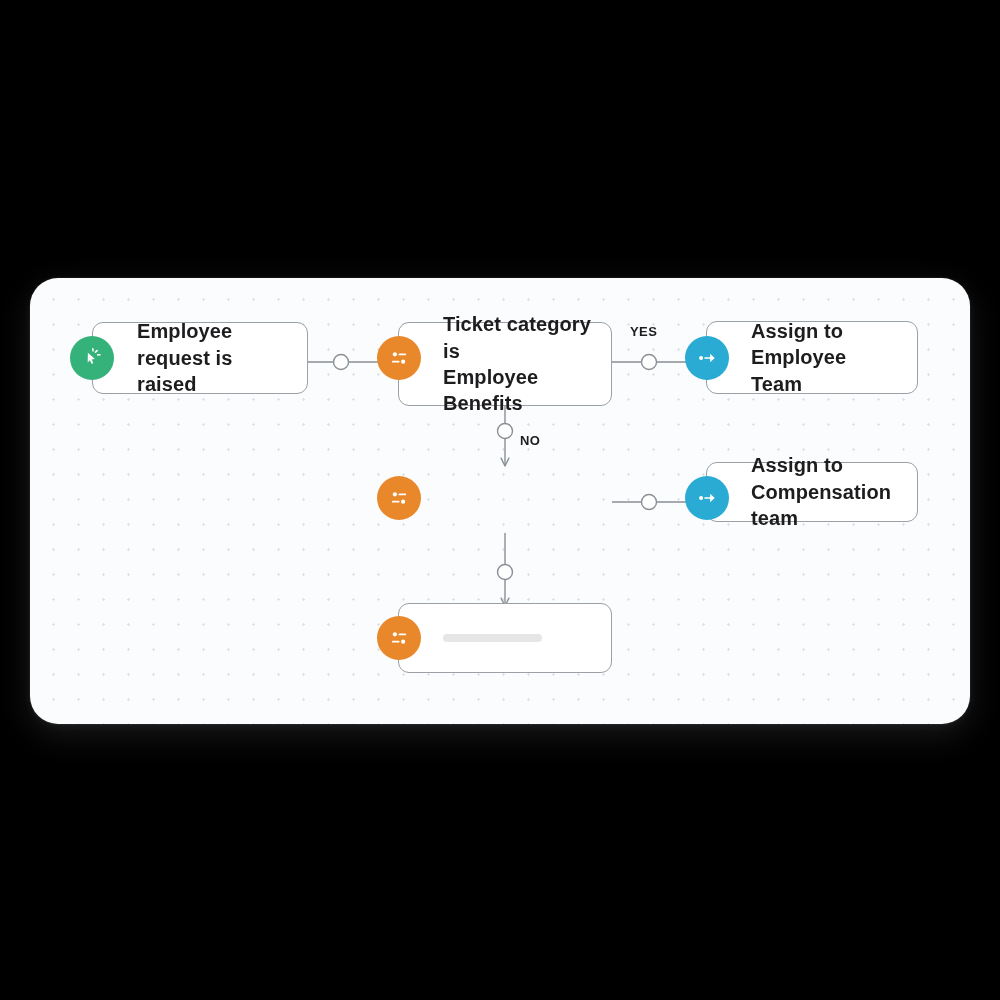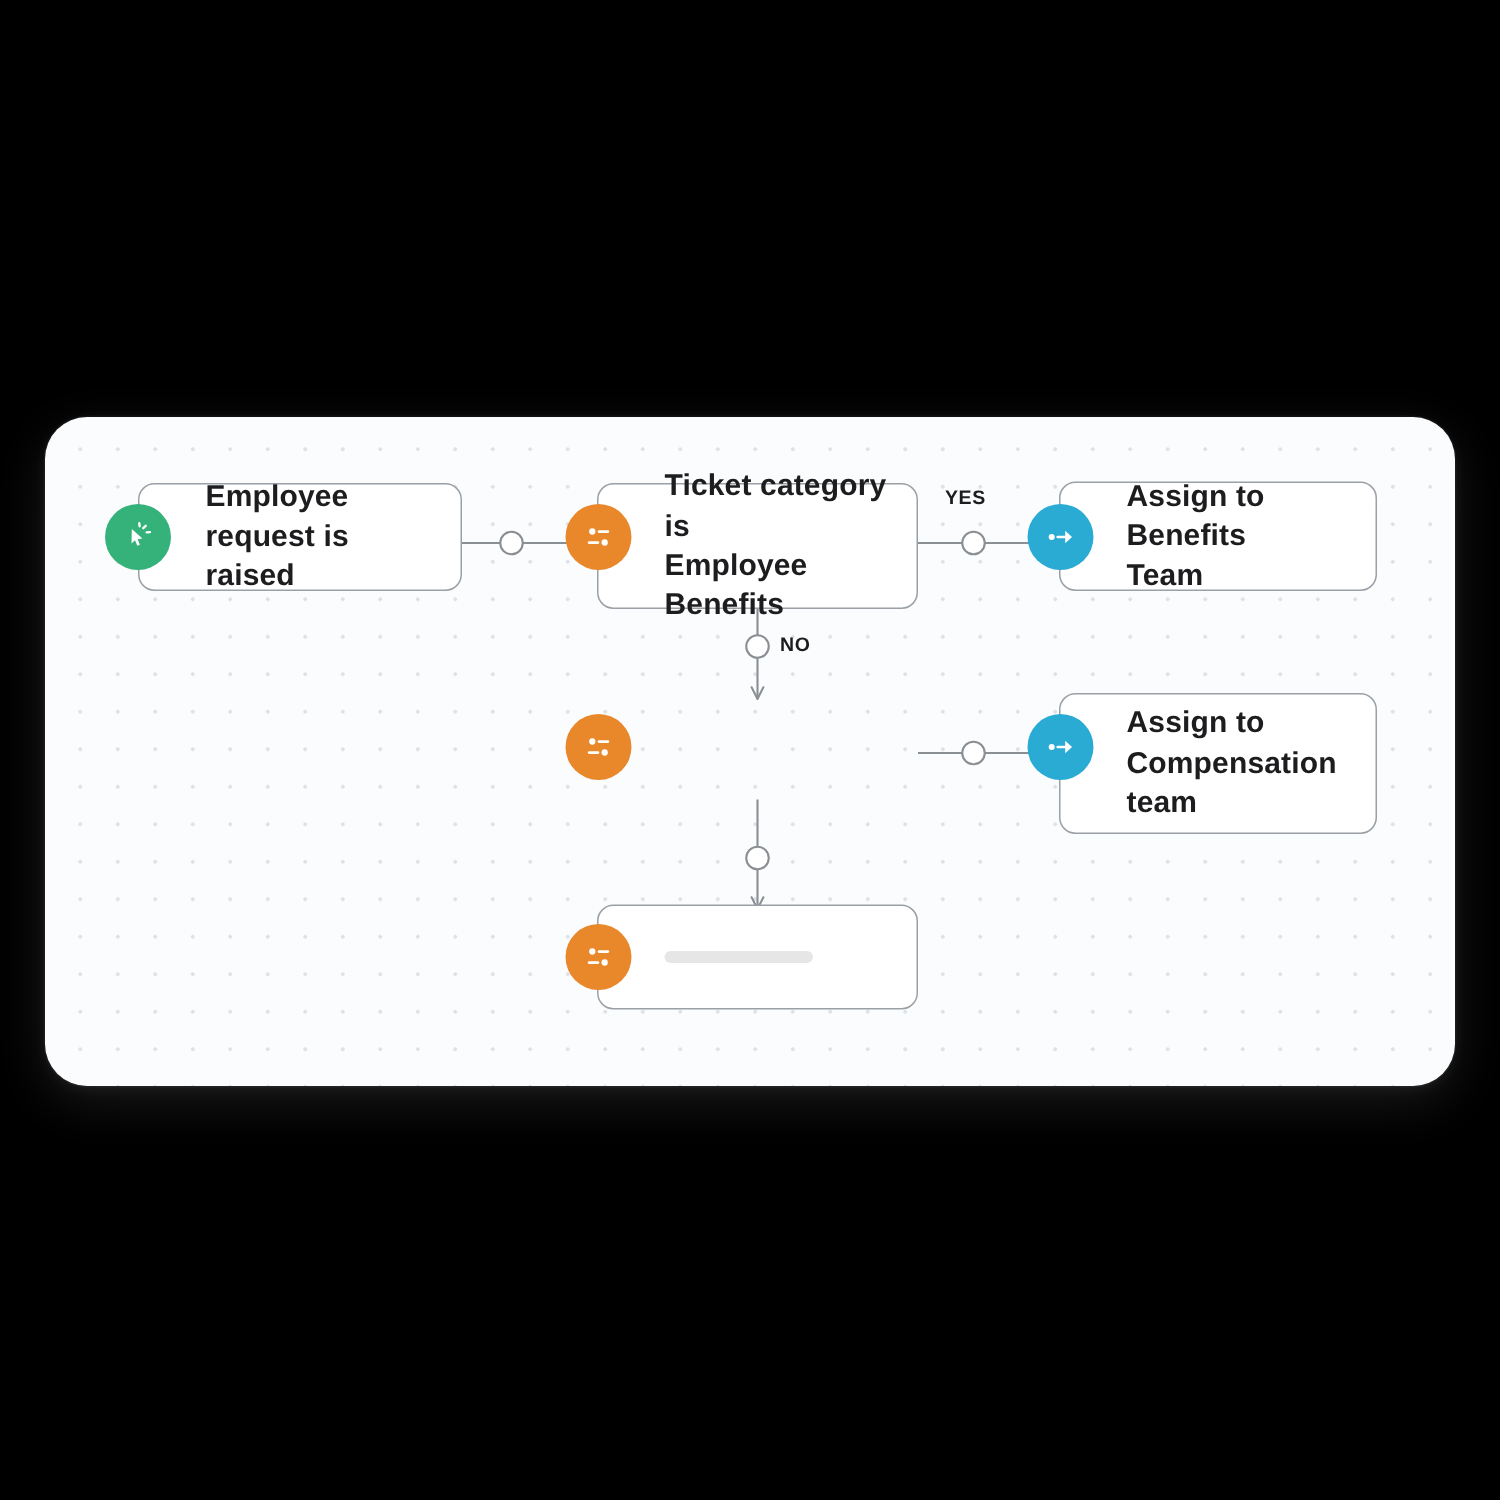--- a/index.html
+++ b/index.html
@@ -135,21 +135,21 @@
         <circle cx="619" cy="224" r="7.5" fill="#ffffff" stroke="#8a8f94" stroke-width="1.4"></circle>
       </g>
 
       <g>
         <line x1="475" y1="255" x2="475" y2="328" stroke="#8a8f94" stroke-width="1.4" marker-end="url(#arrowOpen)"></line>
         <circle cx="475" cy="294" r="7.5" fill="#ffffff" stroke="#8a8f94" stroke-width="1.4"></circle>
       </g>
     </svg>
 
     <div class="edge-label" style="left:600px; top:46px;">YES</div>
-    <div class="edge-label" style="left:490px; top:144px;">NO</div>
+    <div class="edge-label" style="left:490px; top:155px;">NO</div>
 
     <div class="node" style="left:62px; top:44px; width:216px; height:72px;">
       <div class="node-label">Employee request is
 raised</div>
     </div>
     <div class="badge" style="left:40px; top:58px; background:#35b279;">
       <svg width="22" height="22" viewBox="0 0 24 24">
         <path d="M7.5 6.2 L15.2 13.1 L11.7 13.6 L13.4 17.6 L11.5 18.4 L9.8 14.4 L7.3 16.8 Z" fill="#ffffff"></path>
         <path d="M15.8 5.6 L17.6 3.9 M18.3 8.6 L20.7 8.4 M13.2 4.2 L12.9 1.9" stroke="#ffffff" stroke-width="1.7" stroke-linecap="round" fill="none"></path>
       </svg>
@@ -162,41 +162,41 @@
     <div class="badge" style="left:347px; top:58px; background:#e8882a;">
       <svg width="22" height="22" viewBox="0 0 24 24">
         <circle cx="7.5" cy="8" r="2.3" fill="#ffffff"></circle>
         <rect x="11.4" y="7.1" width="8.4" height="1.9" rx="0.95" fill="#ffffff"></rect>
         <rect x="4.2" y="15.1" width="8.4" height="1.9" rx="0.95" fill="#ffffff"></rect>
         <circle cx="16.5" cy="16" r="2.3" fill="#ffffff"></circle>
       </svg>
     </div>
 
     <div class="node" style="left:676px; top:43px; width:212px; height:73px;">
-      <div class="node-label">Assign to Benefits
+      <div class="node-label">Assign to Employee
 Team</div>
     </div>
     <div class="badge" style="left:655px; top:58px; background:#29abd4;">
       <svg width="22" height="22" viewBox="0 0 24 24">
         <circle cx="5.6" cy="12" r="2.2" fill="#ffffff"></circle>
         <rect x="9" y="11.05" width="8.4" height="1.9" rx="0.95" fill="#ffffff"></rect>
         <path d="M15.4 7.4 L20.4 12 L15.4 16.6 Z" fill="#ffffff"></path>
       </svg>
     </div>
 
     <div class="badge" style="left:347px; top:198px; background:#e8882a;">
       <svg width="22" height="22" viewBox="0 0 24 24">
         <circle cx="7.5" cy="8" r="2.3" fill="#ffffff"></circle>
         <rect x="11.4" y="7.1" width="8.4" height="1.9" rx="0.95" fill="#ffffff"></rect>
         <rect x="4.2" y="15.1" width="8.4" height="1.9" rx="0.95" fill="#ffffff"></rect>
         <circle cx="16.5" cy="16" r="2.3" fill="#ffffff"></circle>
       </svg>
     </div>
 
-    <div class="node" style="left:676px; top:184px; width:212px; height:94px;">
+    <div class="node" style="left:676px; top:184px; width:212px; height:60px;">
       <div class="node-label">Assign to
 Compensation team</div>
     </div>
     <div class="badge" style="left:655px; top:198px; background:#29abd4;">
       <svg width="22" height="22" viewBox="0 0 24 24">
         <circle cx="5.6" cy="12" r="2.2" fill="#ffffff"></circle>
         <rect x="9" y="11.05" width="8.4" height="1.9" rx="0.95" fill="#ffffff"></rect>
         <path d="M15.4 7.4 L20.4 12 L15.4 16.6 Z" fill="#ffffff"></path>
       </svg>
     </div>

